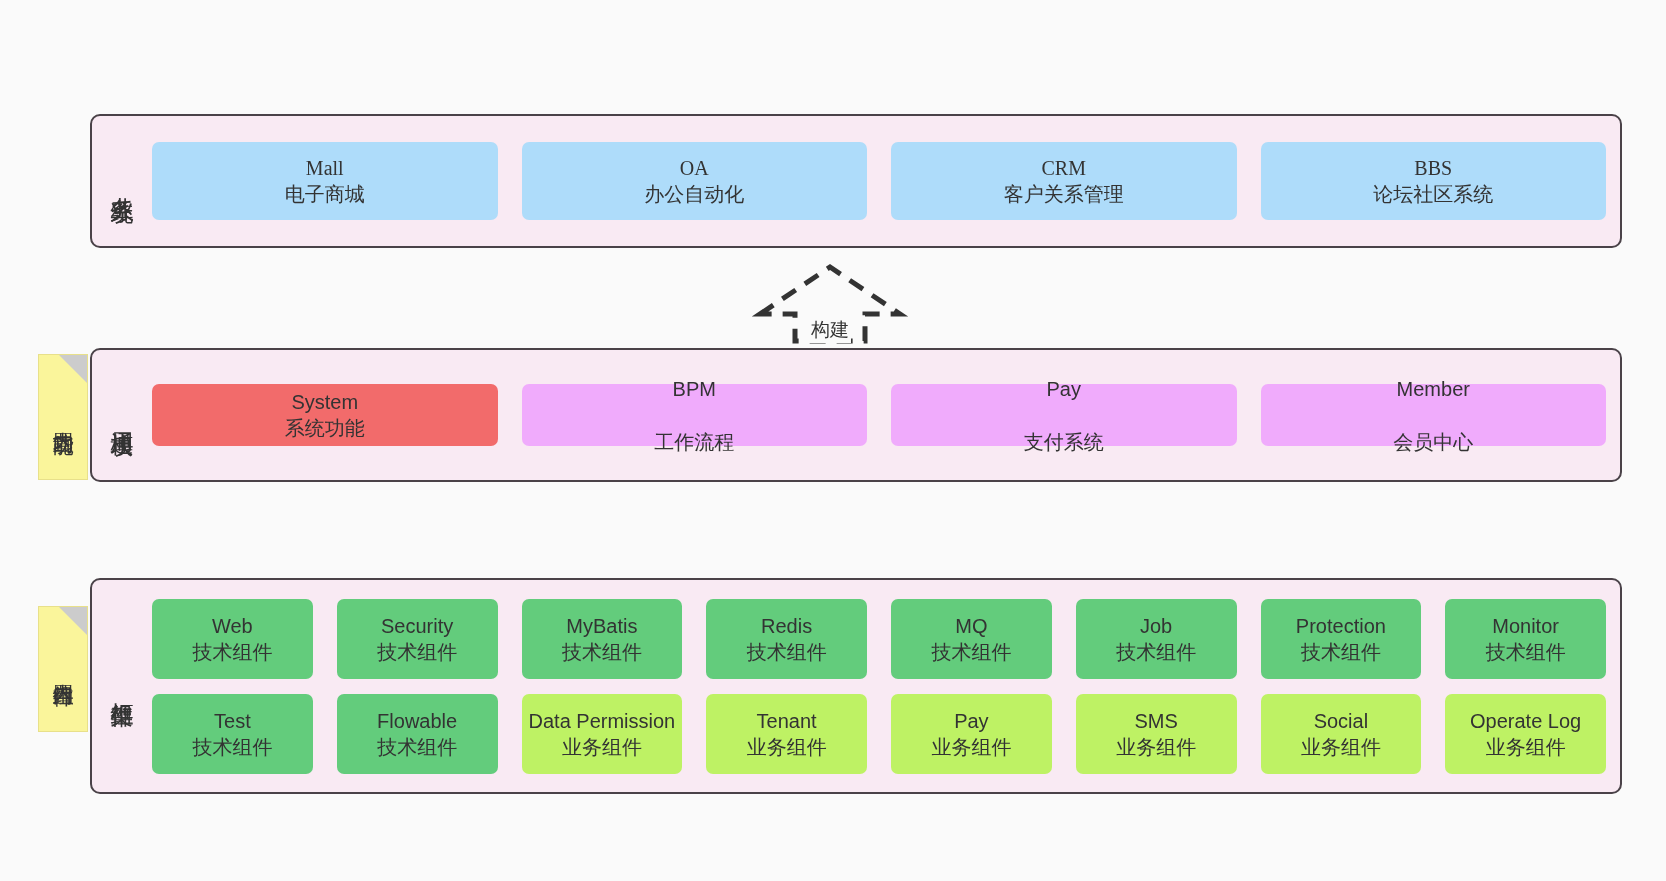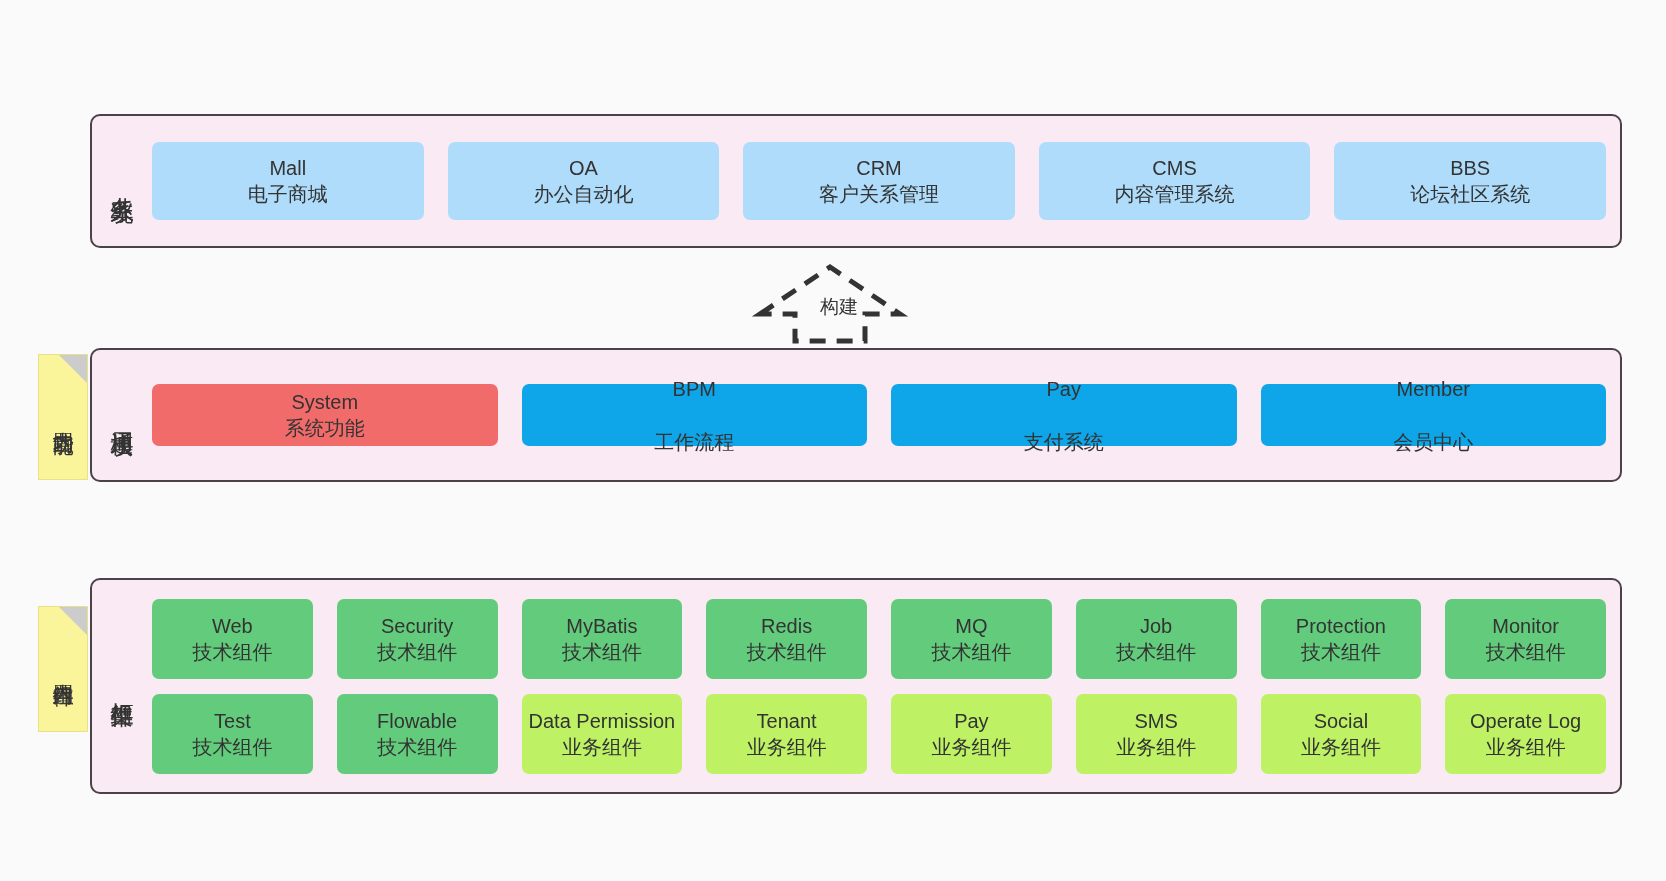--- a/index.html
+++ b/index.html
@@ -72,27 +72,27 @@
     text-align: center;
     font-size: 20px;
     line-height: 1.30;
     color: #333333;
     box-sizing: border-box;
     padding: 6px 4px;
   }
   .card .l1 { white-space: normal; }
   .card .l2 { white-space: nowrap; }
 
-  .h-business .card { height: 78px; background: #AEDCFA; }
+  .h-business .card { height: 78px; background: #AEDCFA; font-family: Liberation Serif, serif; }
   .h-module   .card { height: 62px; text-align: center; }
   .h-frame    .card { height: 80px; }
 
   .c-blue        { background: #AEDCFA; }
   .c-red         { background: #F26B6B; }
-  .c-pink        { background: #0ea5e9; gap: 27px; }
+  .c-pink        { background: #f0abfc; gap: 27px; }
   .c-green-dark  { background: #63CC7C; }
   .c-green-light { background: #bef264; }
 
   
   .sticky {
     position: absolute;
     background: #FAF59B;
     border: 1px solid #e8e08a;
     box-sizing: border-box;
     display: flex;
@@ -146,36 +146,32 @@
         </div>
         <div class="card c-blue">
           <span class="l1">OA</span>
           <span class="l2">办公自动化</span>
         </div>
         <div class="card c-blue">
           <span class="l1">CRM</span>
           <span class="l2">客户关系管理</span>
         </div>
         <div class="card c-blue">
-          <span class="l1">CMS</span>
-          <span class="l2">内容管理系统</span>
-        </div>
-        <div class="card c-blue">
           <span class="l1">BBS</span>
           <span class="l2">论坛社区系统</span>
         </div>
       </div>
     </div>
   </div>
 
   <div class="arrow-wrap" style="left:755px; top:262px; width:150px; height:82px;">
     <svg width="150" height="82" viewBox="0 0 150 82">
       <path d="M 5 52 L 75 5 L 145 52 L 110 52 L 110 79 L 40 79 L 40 52 Z" fill="none" stroke="#333333" stroke-width="5" stroke-dasharray="16 11" stroke-linejoin="miter"></path>
     </svg>
-    <span class="arrow-label" style="top:32px;margin-left:9px;">构建</span>
+    <span class="arrow-label" style="top:55px;">构建</span>
   </div>
 
   <div class="sticky" style="left:38px; top:354px; width:50px; height:126px;">
     <span>内置功能</span>
   </div>
 
   <div class="band h-module" style="left:90px; top:348px; width:1532px; height:134px;">
     <div class="band-title">通用模块</div>
     <div class="band-body">
       <div class="card-row">

